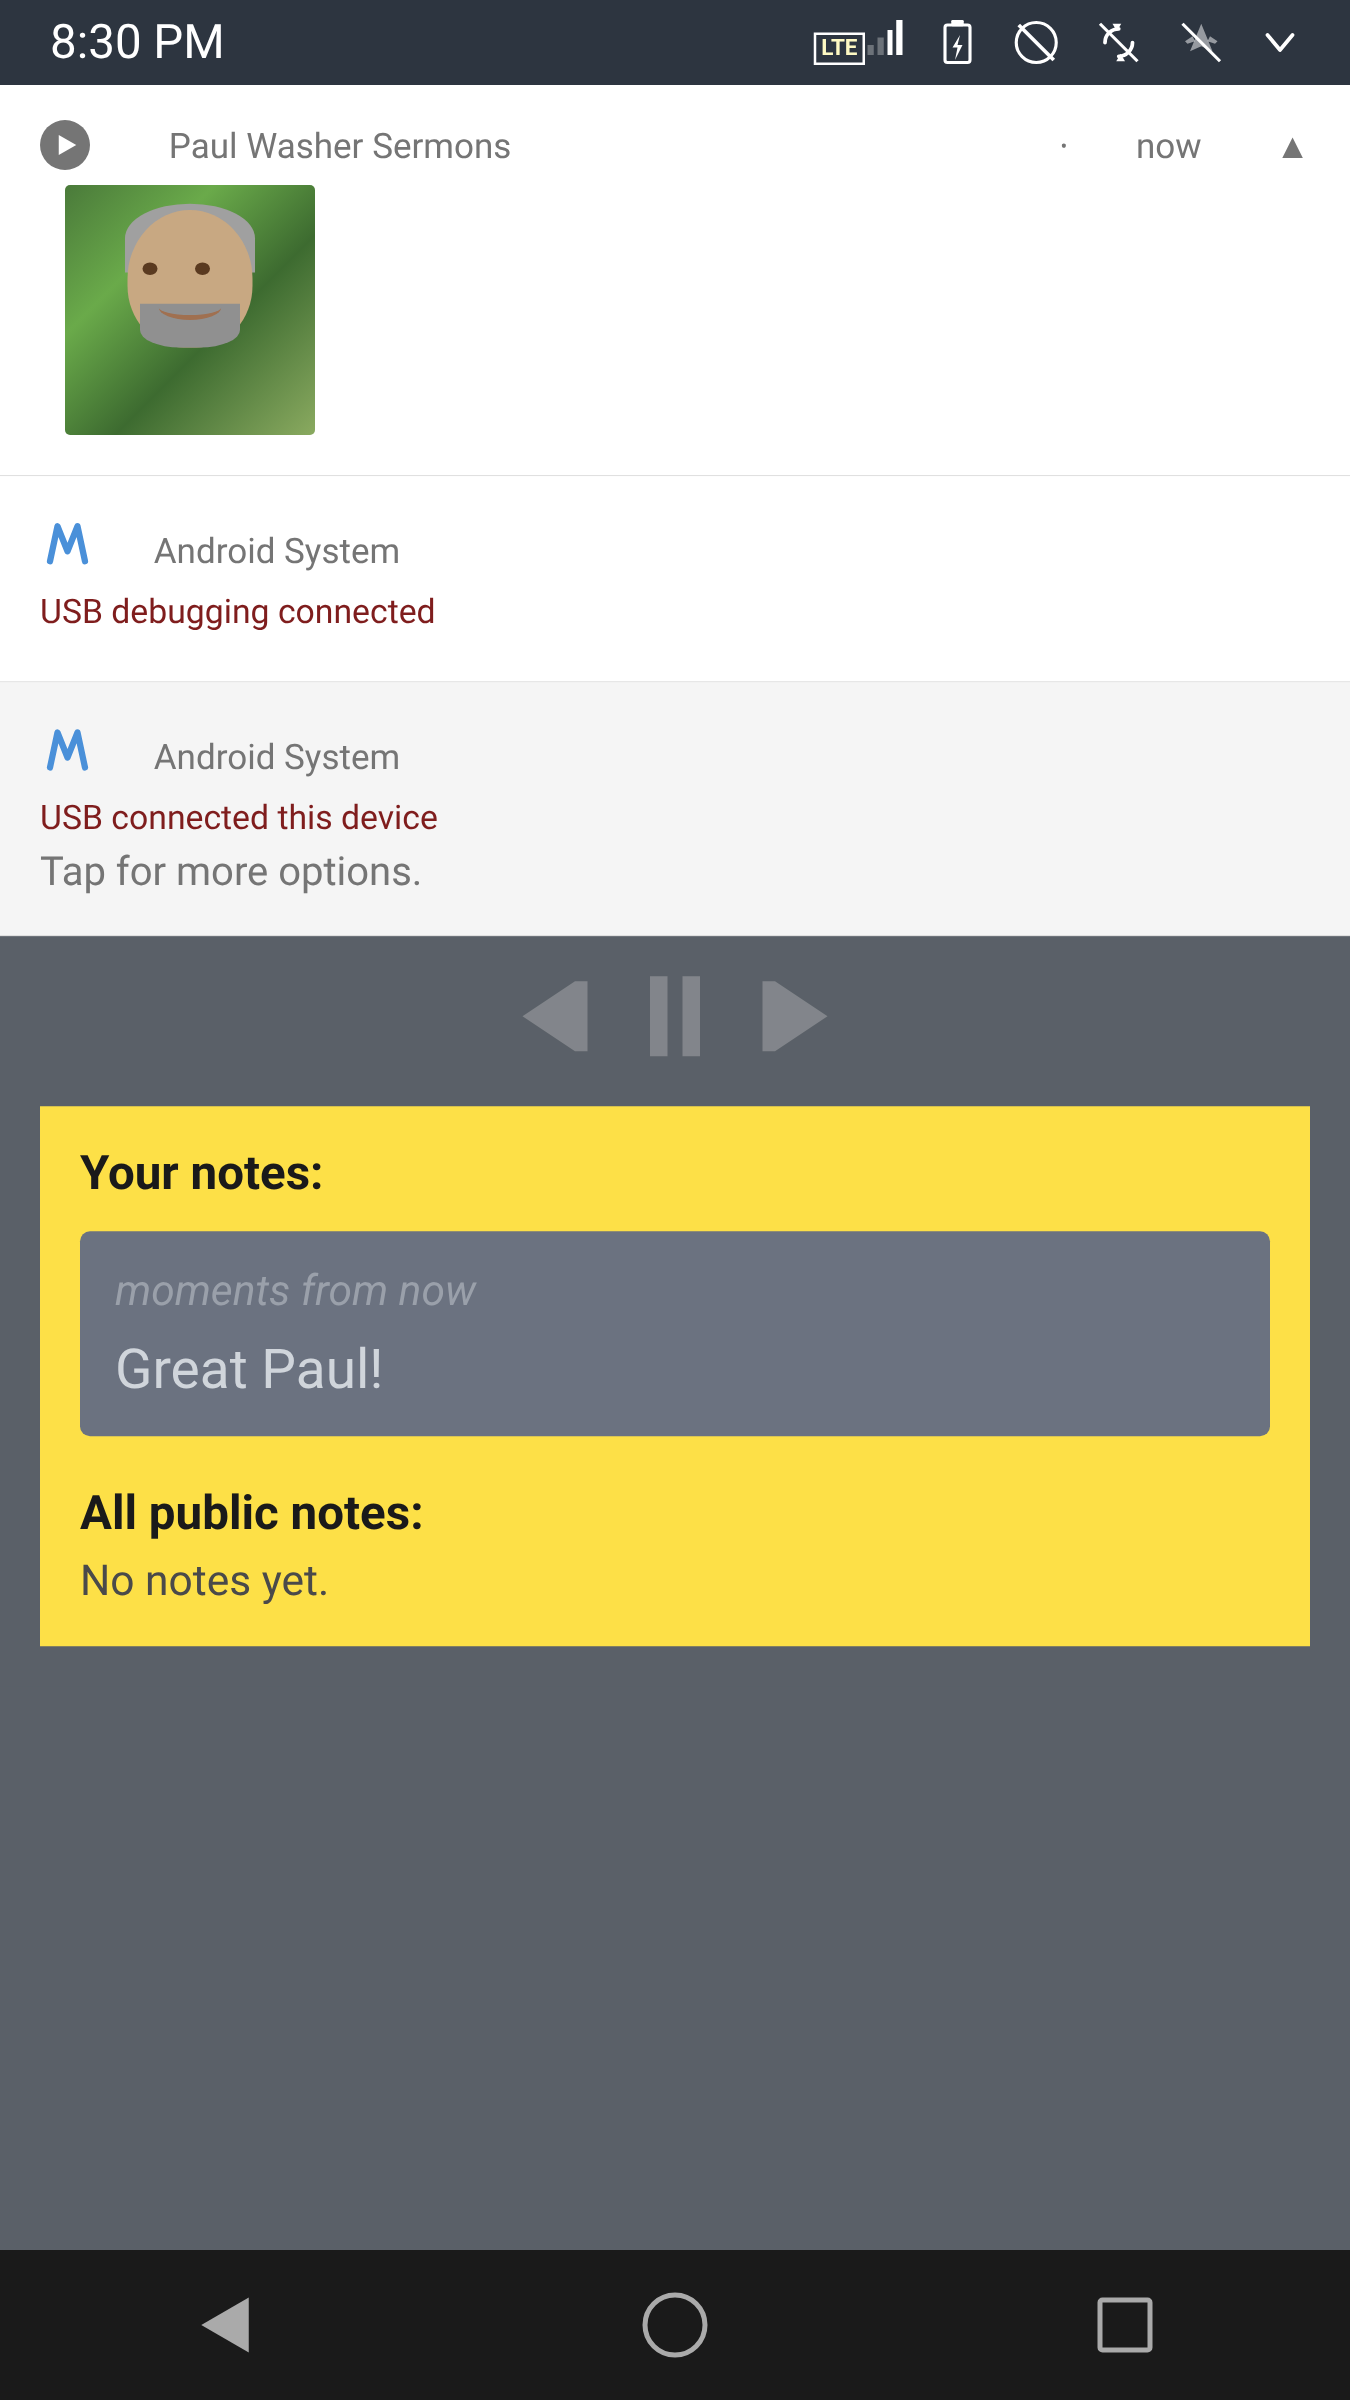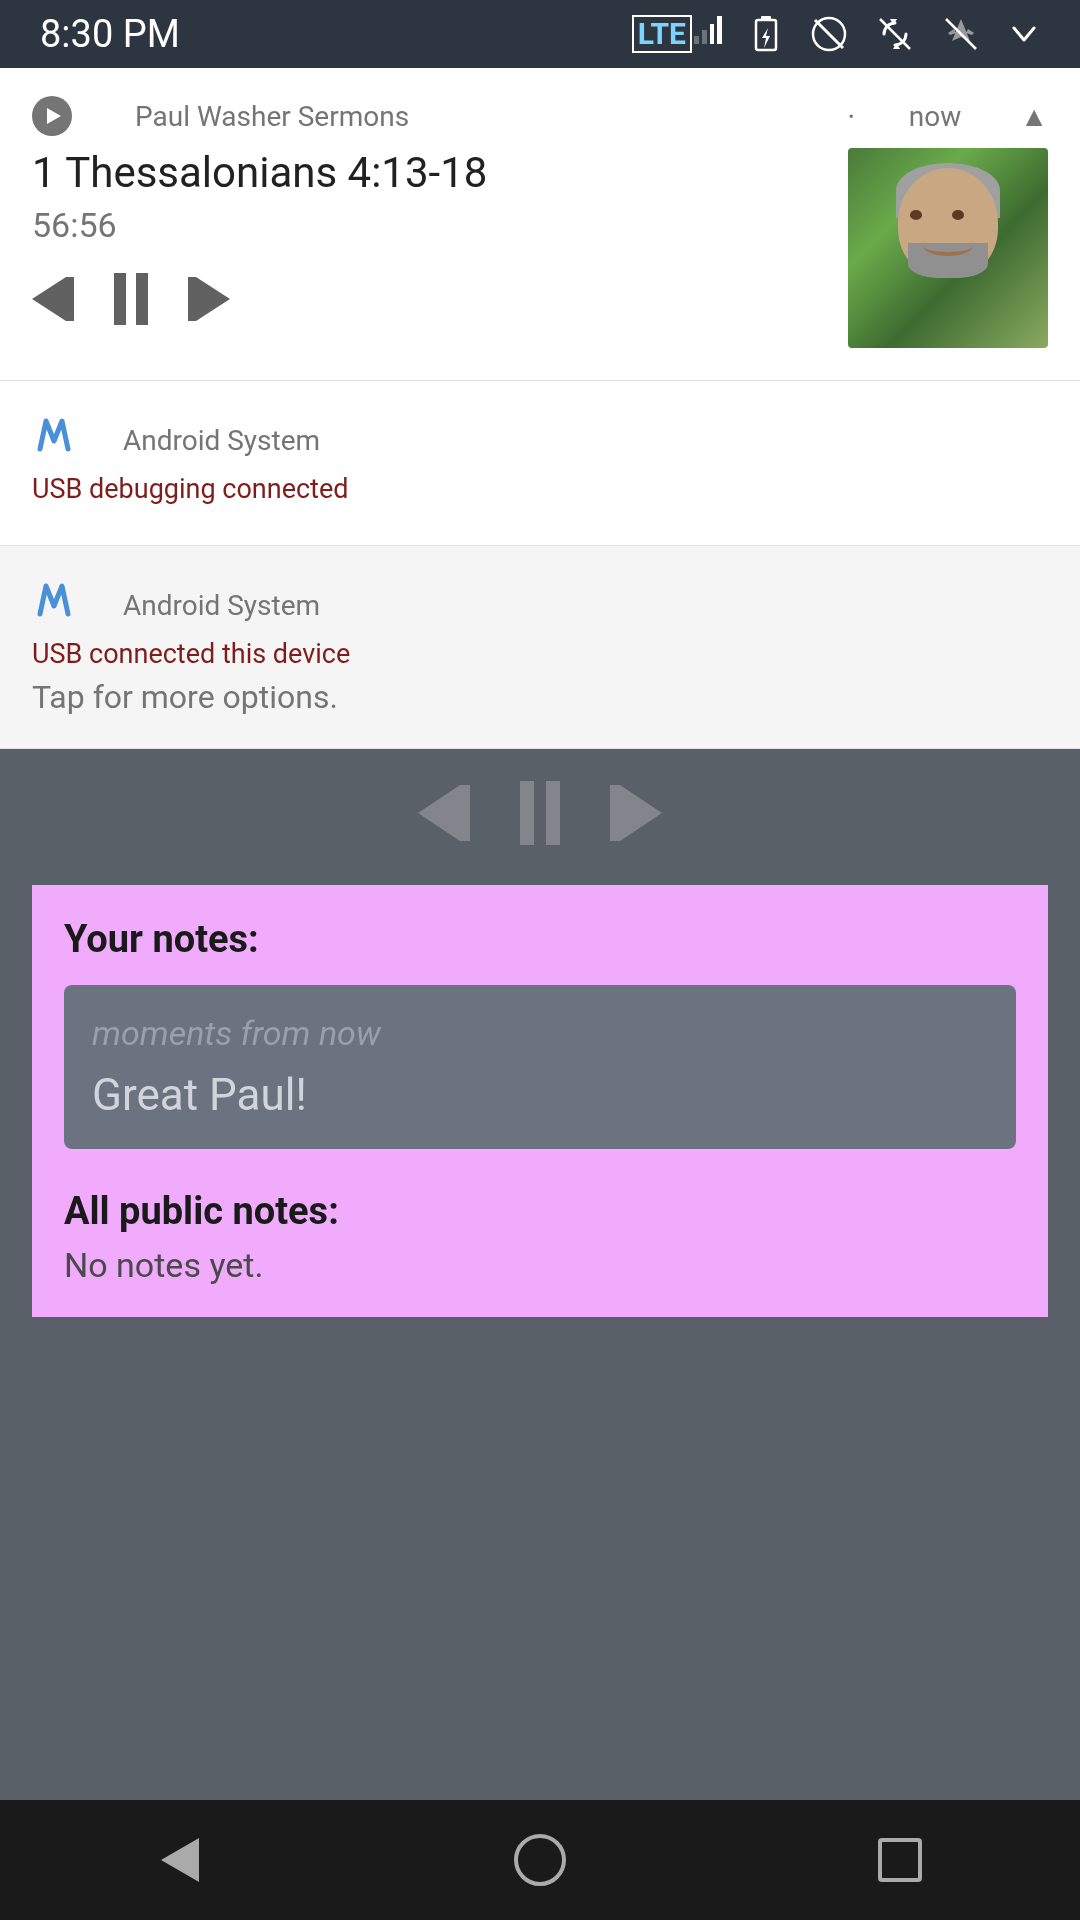--- a/index.html
+++ b/index.html
@@ -43,22 +43,22 @@
       align-items: center;
     }
 
     .lte-icon {
       display: flex;
       align-items: baseline;
       gap: 2px;
     }
 
     .lte-text {
-      color: #7dd3fc;
-      font-size: 30px;
+      color: #fef9c3;
+      font-size: 18px;
       font-weight: bold;
       border: 2px solid white;
       padding: 2px 4px;
       line-height: 1;
     }
 
     .signal-bars {
       width: 28px;
       height: 28px;
       display: flex;
@@ -410,21 +410,21 @@
       content: '';
       position: absolute;
       left: -52px;
       top: -28px;
       width: 10px;
       height: 56px;
       background: #cccccc;
     }
 
     .notes-section {
-      background: #f0abfc;
+      background: #fde047;
       padding: 32px;
     }
 
     .notes-label {
       font-size: 38px;
       font-weight: bold;
       color: #1a1a1a;
       margin-bottom: 24px;
     }
 
@@ -560,38 +560,20 @@
     <div class="media-header">
       <div class="play-icon-small">
         <div class="play-triangle"></div>
       </div>
       <span class="media-app-name">Paul Washer Sermons</span>
       <span class="media-dot">•</span>
       <span class="media-time-ago">now</span>
       <span class="expand-arrow">▲</span>
     </div>
     <div class="media-content">
-      <div class="media-info">
-        <div class="media-title">1 Thessalonians 4:13-18</div>
-        <div class="media-duration">56:56</div>
-        <div class="media-controls">
-          <div class="control-btn">
-            <div class="prev-btn"></div>
-          </div>
-          <div class="control-btn">
-            <div class="pause-btn">
-              <div class="pause-bar"></div>
-              <div class="pause-bar"></div>
-            </div>
-          </div>
-          <div class="control-btn">
-            <div class="next-btn"></div>
-          </div>
-        </div>
-      </div>
       <div class="media-thumbnail">
         <div class="thumbnail-img">
           <div class="person-face">
             <div class="face-hair"></div>
             <div class="face-head"></div>
             <div class="face-beard"></div>
             <div class="face-eyes">
               <div class="eye"></div>
               <div class="eye"></div>
             </div>

